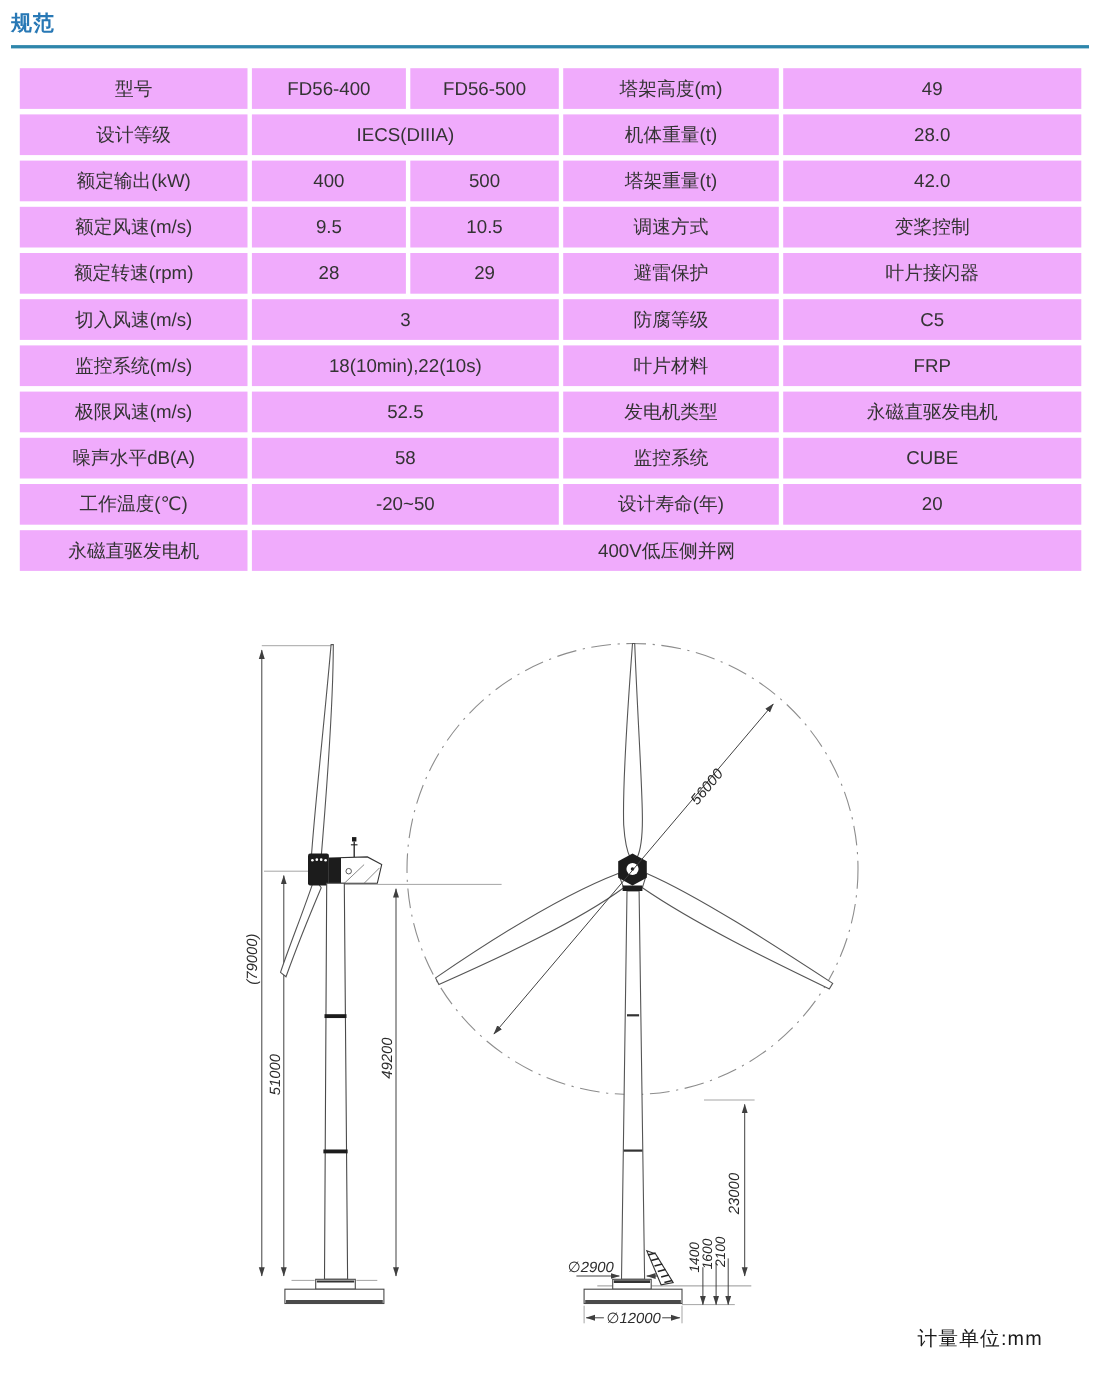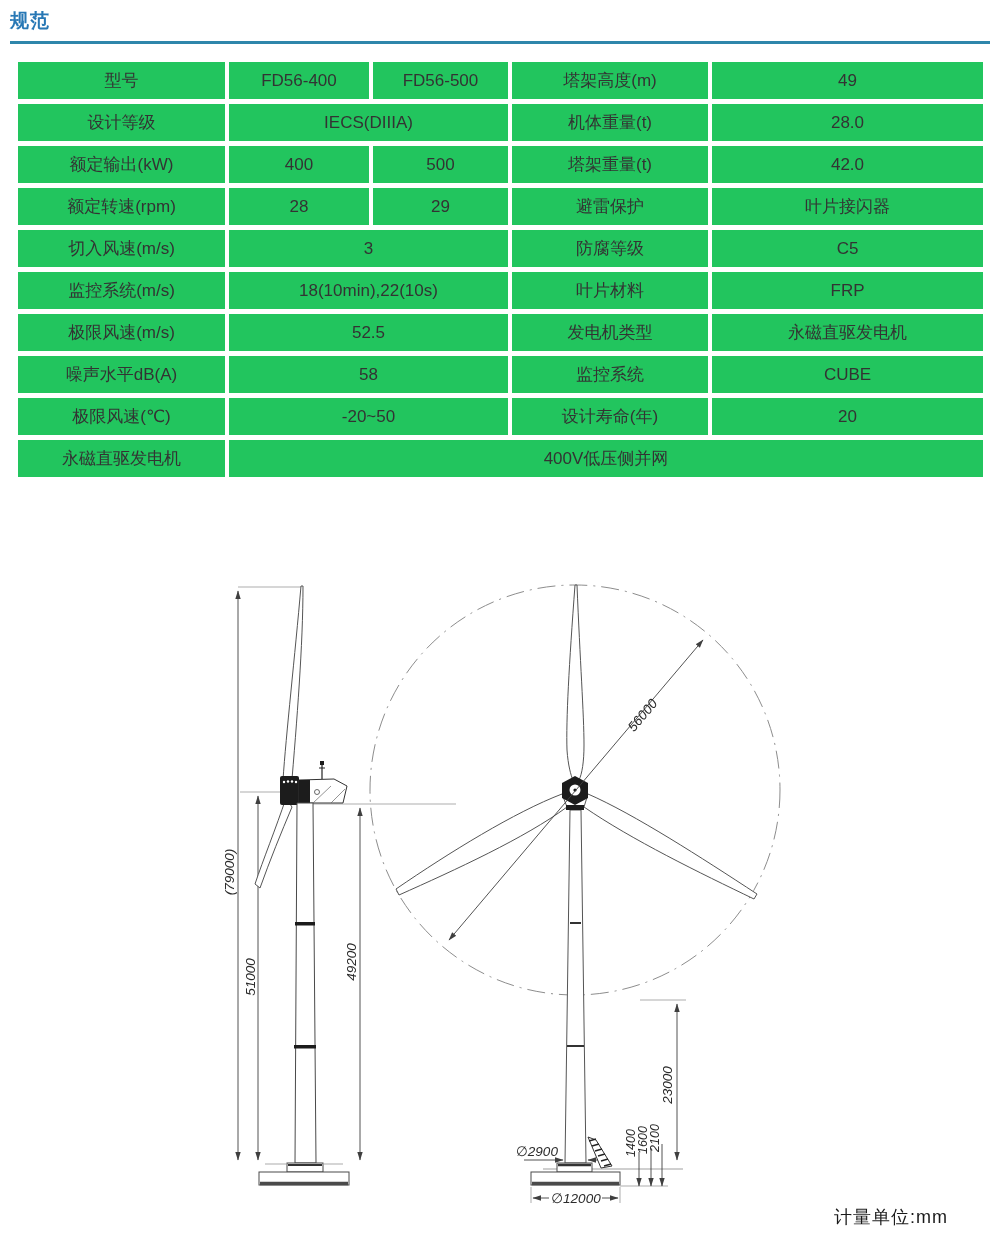--- a/index.html
+++ b/index.html
@@ -14,21 +14,21 @@
   }
   .title-rule{
     position:absolute;left:10px;top:41px;width:980px;height:3px;background:#2e86ab;
   }
   table.spec{
     position:absolute;left:14px;top:57px;
     border-collapse:separate;border-spacing:4px 5px;
     table-layout:fixed;
   }
   table.spec td{
-    background:#22c55e;height:37px;
+    background:#f0abfc;height:37px;
     text-align:center;vertical-align:middle;
     font-size:17px;color:#333333;padding:0 3px;
     white-space:nowrap;overflow:hidden;
   }
   .drawing-wrap{position:absolute;left:0;top:560px;width:1000px;height:693px;}
   svg .oln{fill:#ffffff;stroke:#4a4a4a;stroke-width:1;}
   svg .dark{fill:#1c1c1c;stroke:none;}
   svg .dim{stroke:#3f3f3f;stroke-width:0.9;fill:none;}
   svg .ext{stroke:#8a8a8a;stroke-width:0.7;fill:none;}
   svg .dimtxt{font-family:"Liberation Sans","DejaVu Sans",sans-serif;font-style:italic;
@@ -67,20 +67,27 @@
         <td>28.0</td>
       </tr>
       <tr>
         <td>额定输出(kW)</td>
         <td>400</td>
         <td>500</td>
         <td>塔架重量(t)</td>
         <td>42.0</td>
       </tr>
       <tr>
+        <td>额定风速(m/s)</td>
+        <td>9.5</td>
+        <td>10.5</td>
+        <td>调速方式</td>
+        <td>变桨控制</td>
+      </tr>
+      <tr>
         <td>额定转速(rpm)</td>
         <td>28</td>
         <td>29</td>
         <td>避雷保护</td>
         <td>叶片接闪器</td>
       </tr>
       <tr>
         <td>切入风速(m/s)</td>
         <td colspan="2">3</td>
         <td>防腐等级</td>
@@ -98,21 +105,21 @@
         <td>发电机类型</td>
         <td>永磁直驱发电机</td>
       </tr>
       <tr>
         <td>噪声水平dB(A)</td>
         <td colspan="2">58</td>
         <td>监控系统</td>
         <td>CUBE</td>
       </tr>
       <tr>
-        <td>极限风速(℃)</td>
+        <td>工作温度(℃)</td>
         <td colspan="2">-20~50</td>
         <td>设计寿命(年)</td>
         <td>20</td>
       </tr>
       <tr>
         <td>永磁直驱发电机</td>
         <td colspan="4">400V低压侧并网</td>
       </tr>
     </tbody>
 </table>

